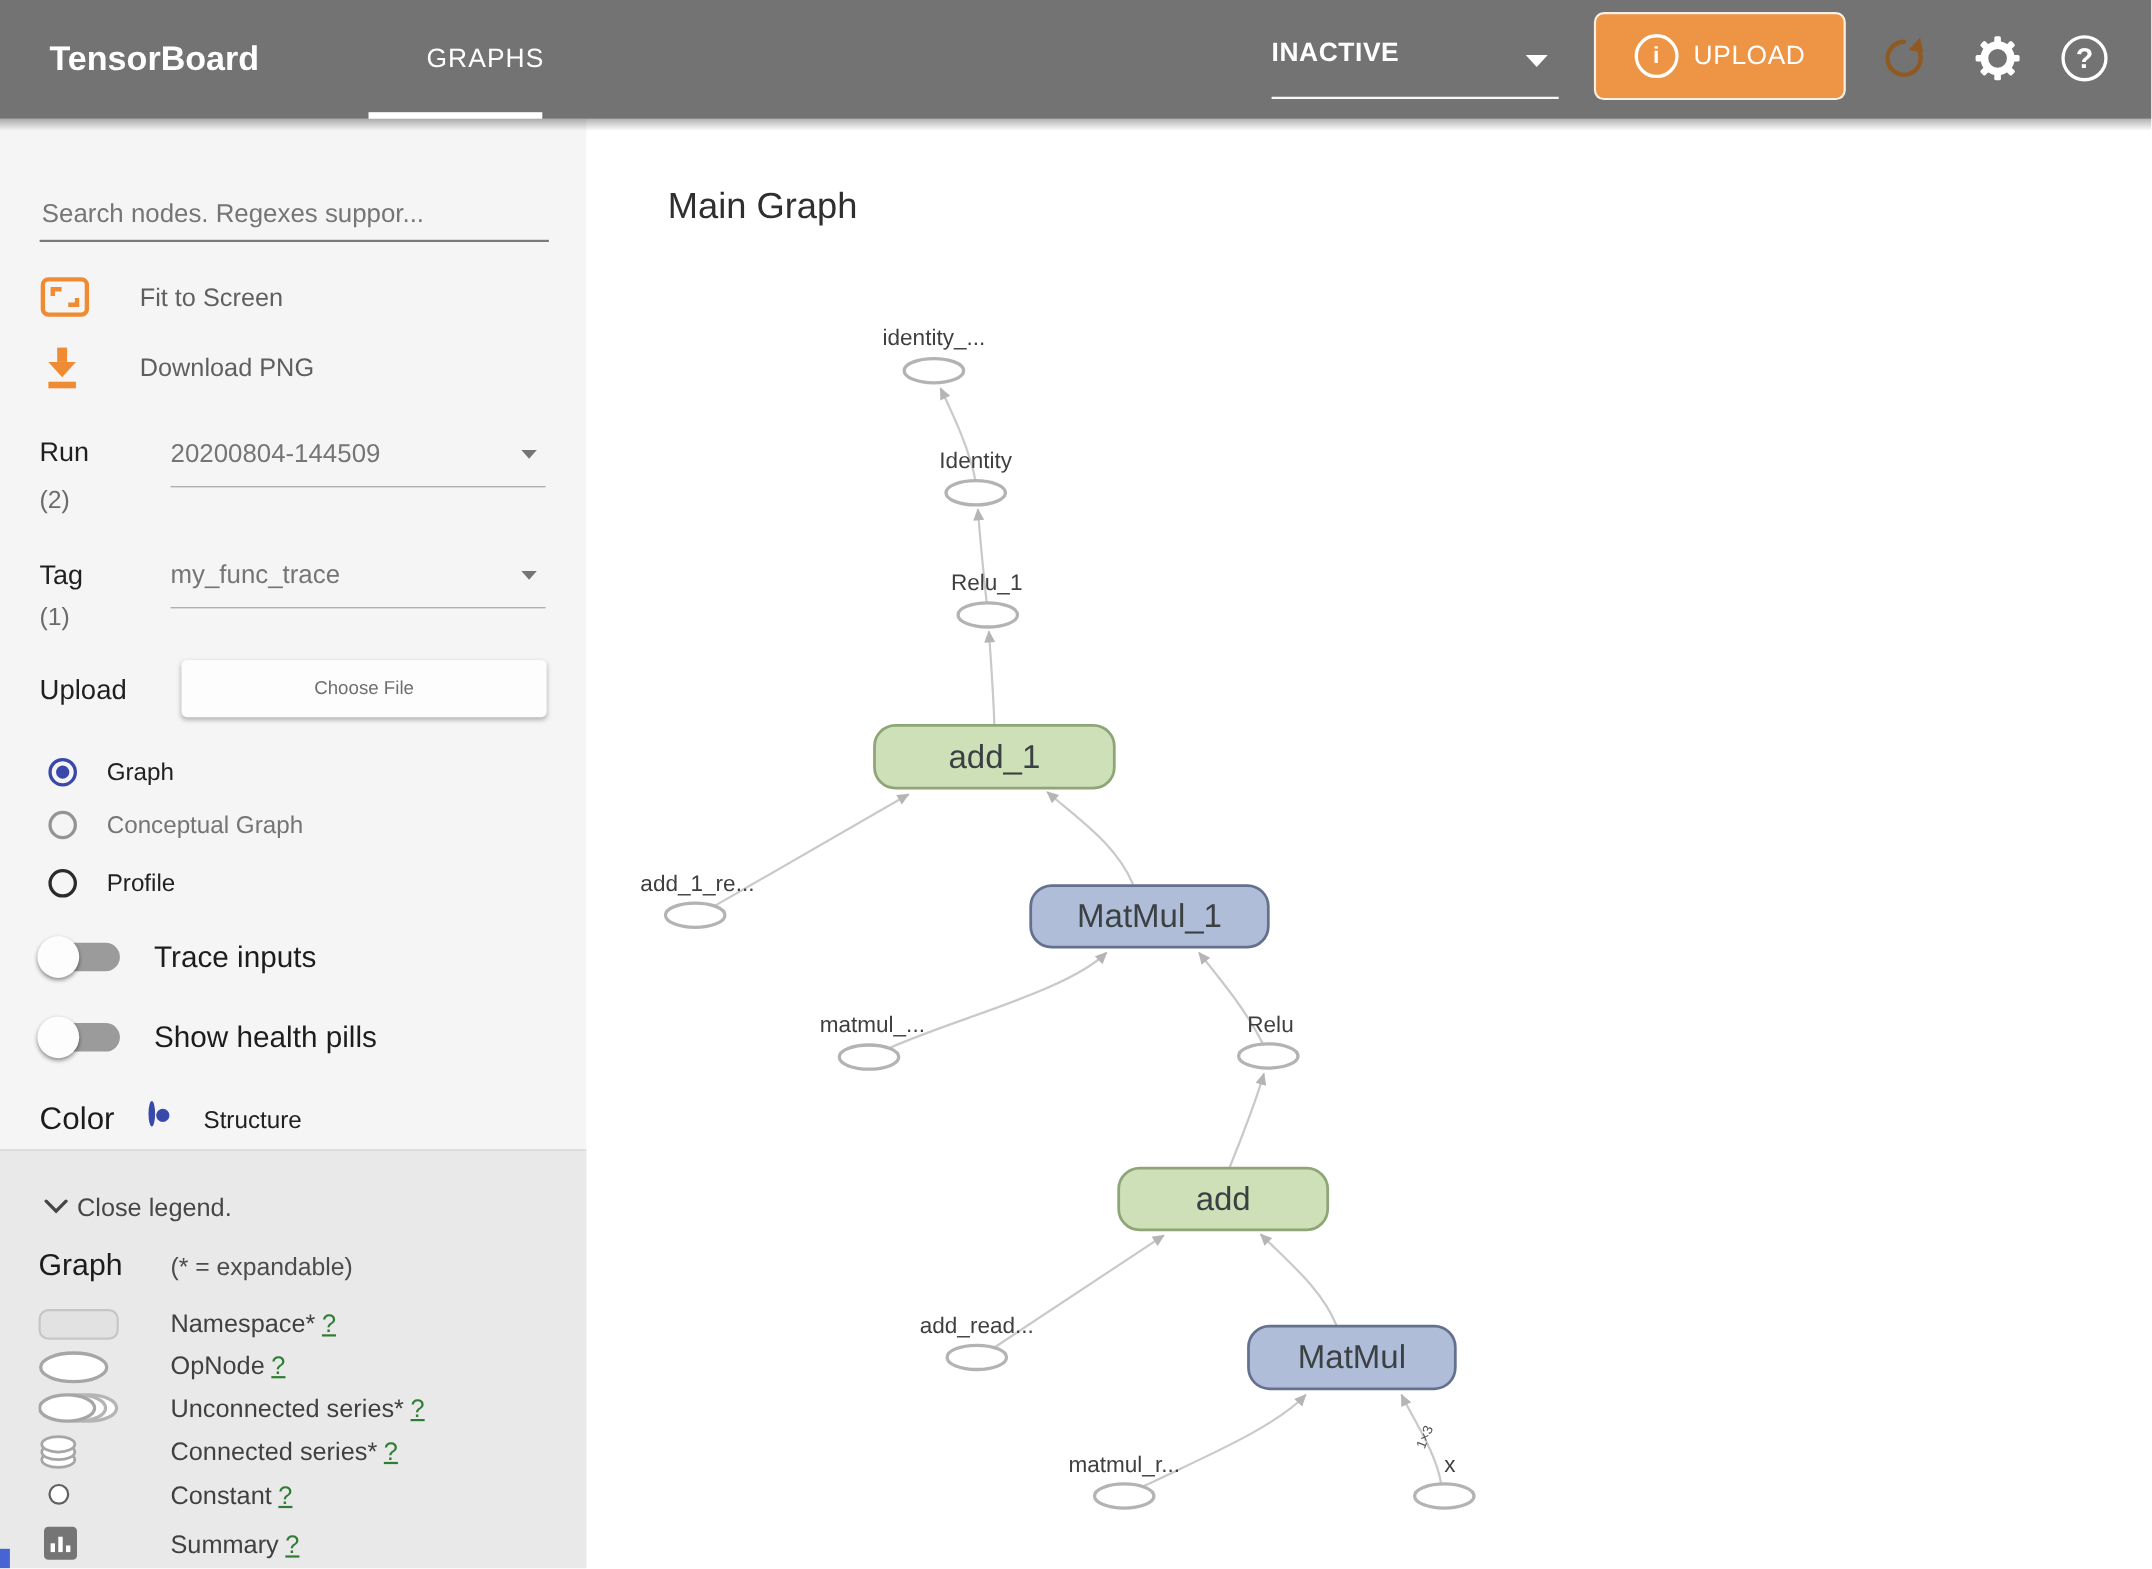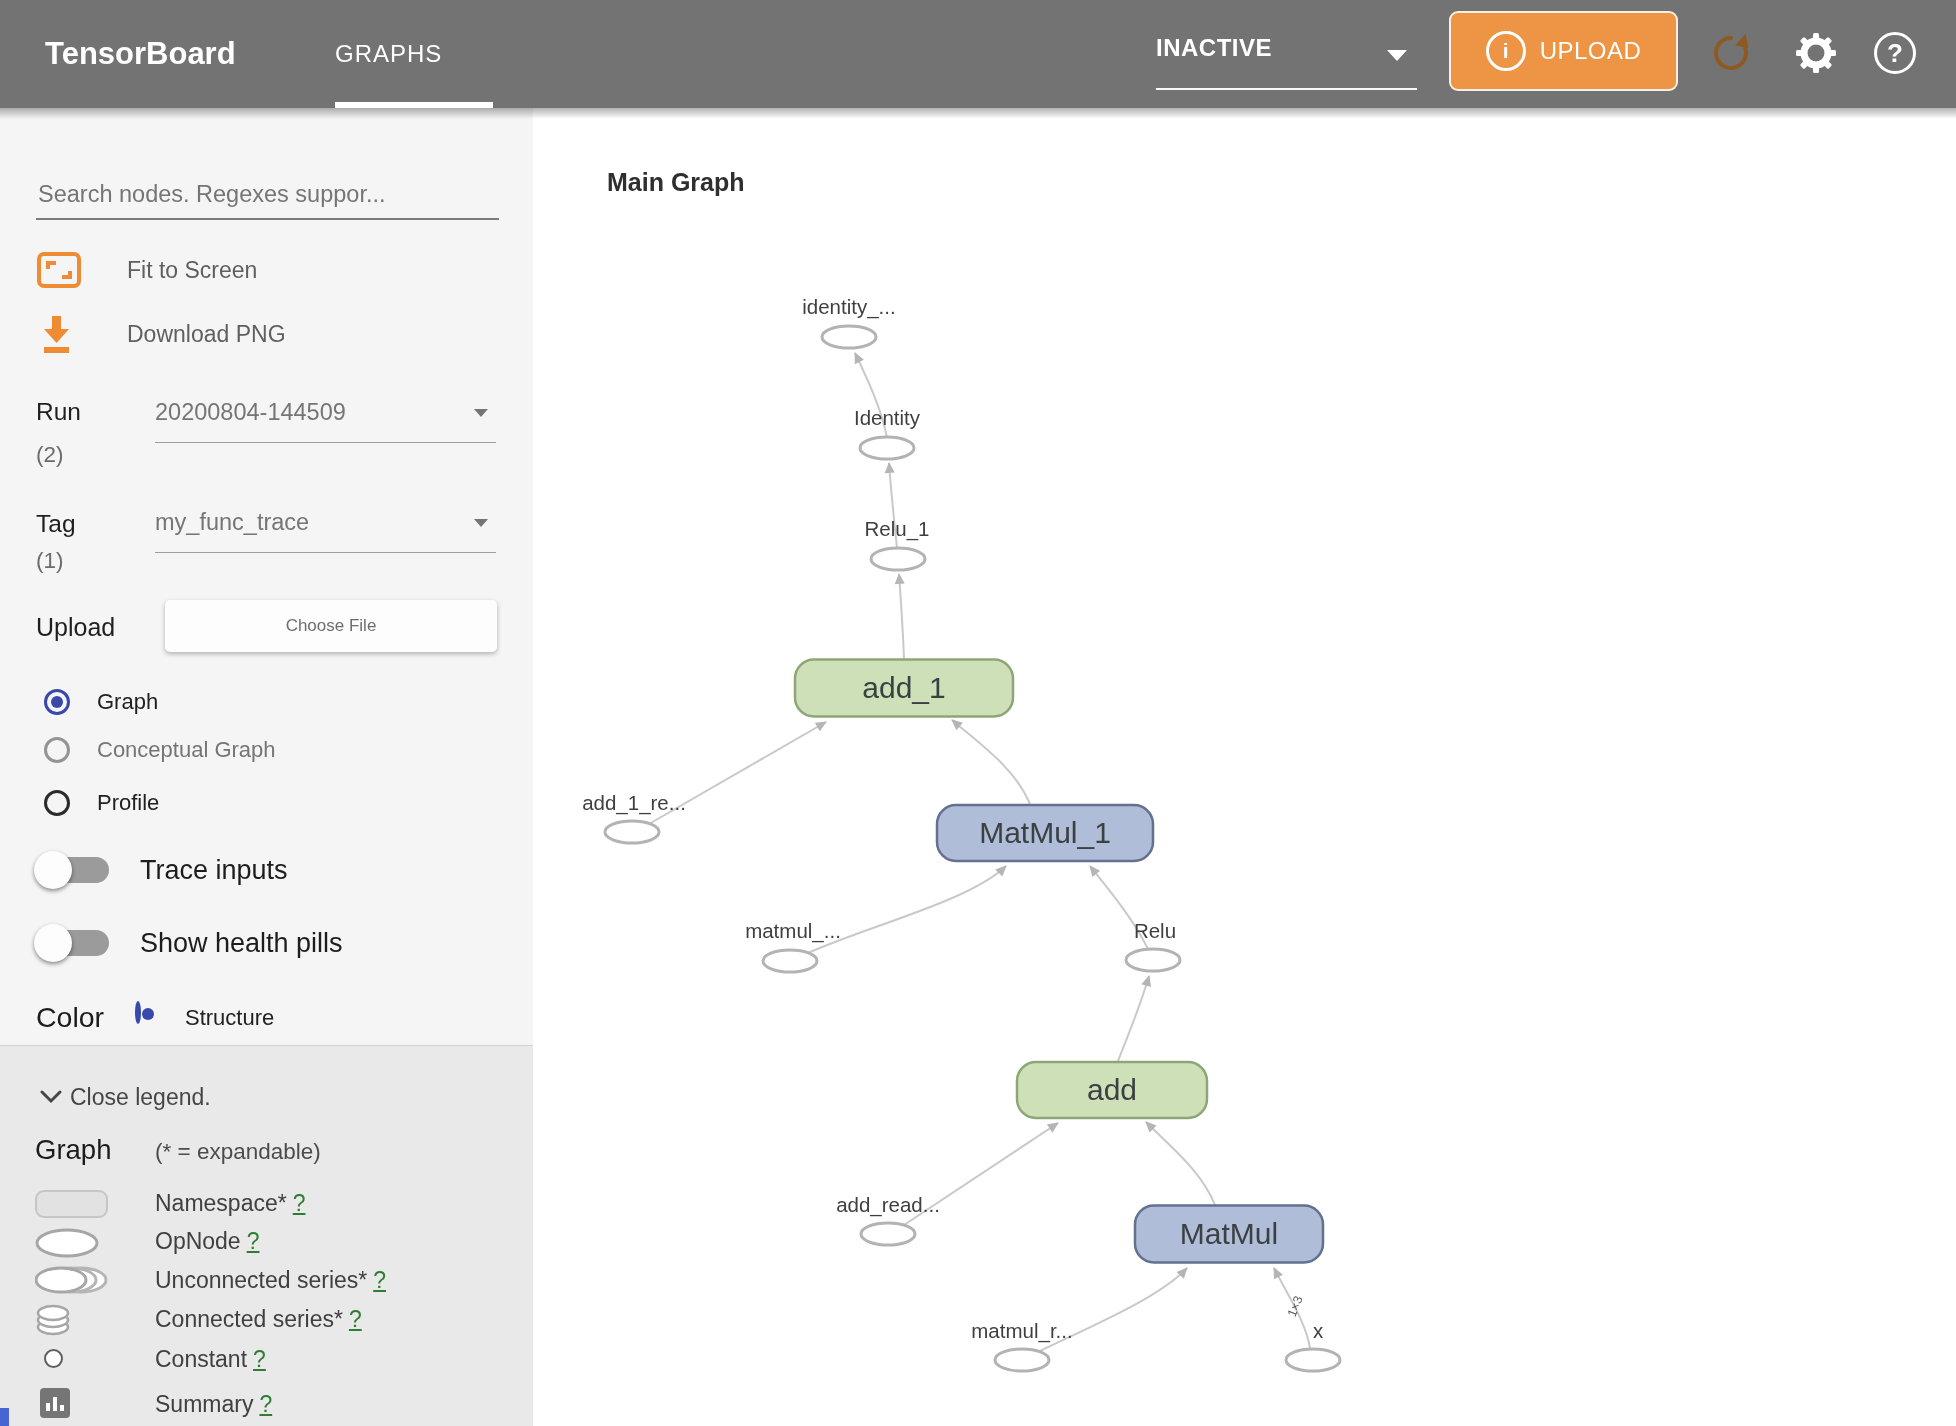--- a/index.html
+++ b/index.html
@@ -4,21 +4,21 @@
 <style>
   html,body{margin:0;padding:0;background:#fff;}
   .screen{position:relative;width:1956px;height:1426px;overflow:hidden;
           font-family:"Liberation Sans",sans-serif;background:#fff;}
 
   
   .header{position:absolute;left:0;top:0;width:100%;height:108px;background:#737373;z-index:30;}
   .brand{position:absolute;left:45px;top:0;height:108px;line-height:108px;
          color:#fff;font-size:31px;font-weight:bold;}
   .tab{position:absolute;left:335px;top:0;width:160px;height:108px;line-height:108px;
-       text-align:left;color:#fff;font-size:24px;letter-spacing:1px;cursor:pointer;}
+       text-align:right;color:#fff;font-size:24px;letter-spacing:1px;cursor:pointer;}
   .tab-underline{position:absolute;left:335px;bottom:0;width:158px;height:6px;background:#fff;}
   .status-dd{position:absolute;left:1156px;top:28px;width:261px;height:60px;
              border-bottom:2px solid rgba(255,255,255,.95);cursor:pointer;font-weight:bold;}
   .status-dd .txt{position:absolute;left:0;top:6px;color:#fff;font-size:24px;letter-spacing:.5px;}
   .status-dd .arr{position:absolute;right:10px;top:22px;width:0;height:0;
                   border-left:10px solid transparent;border-right:10px solid transparent;
                   border-top:11px solid #fff;}
   .upload-btn{position:absolute;left:1449px;top:11px;width:229px;height:80px;box-sizing:border-box;
               border:2px solid rgba(255,255,255,.85);border-radius:9px;background:#ee9445;
               display:flex;align-items:center;justify-content:center;gap:14px;cursor:pointer;}
@@ -88,21 +88,21 @@
   .const-icon{position:absolute;left:44px;top:303px;width:19px;height:19px;box-sizing:border-box;
               border:2.5px solid #5f5f5f;border-radius:50%;background:#fff;}
   .sum-icon{position:absolute;left:40px;top:342px;width:30px;height:30px;border-radius:4px;
             background:#757575;display:flex;align-items:flex-end;justify-content:center;
             gap:3px;padding-bottom:7px;box-sizing:border-box;}
   .sum-icon i{display:block;width:4px;background:#fff;}
   .scrollbar{position:absolute;left:0;top:1300px;width:9px;height:18px;background:#4665d2;}
 
   
   .main{position:absolute;left:533px;top:108px;width:1423px;height:1318px;background:#fff;}
-  .main-title{position:absolute;left:74px;top:60px;font-size:25px;color:#2f2f2f;font-weight:bold;}
+  .main-title{position:absolute;left:74px;top:60px;font-size:33px;color:#2f2f2f;}
   .graph-svg{position:absolute;left:0;top:0;}
   .graph-svg text{font-family:"Liberation Sans",sans-serif;}
 </style>
 </head>
 <body>
 
 <div class="screen">
 
   <div class="header">
     <div class="brand">TensorBoard</div>

